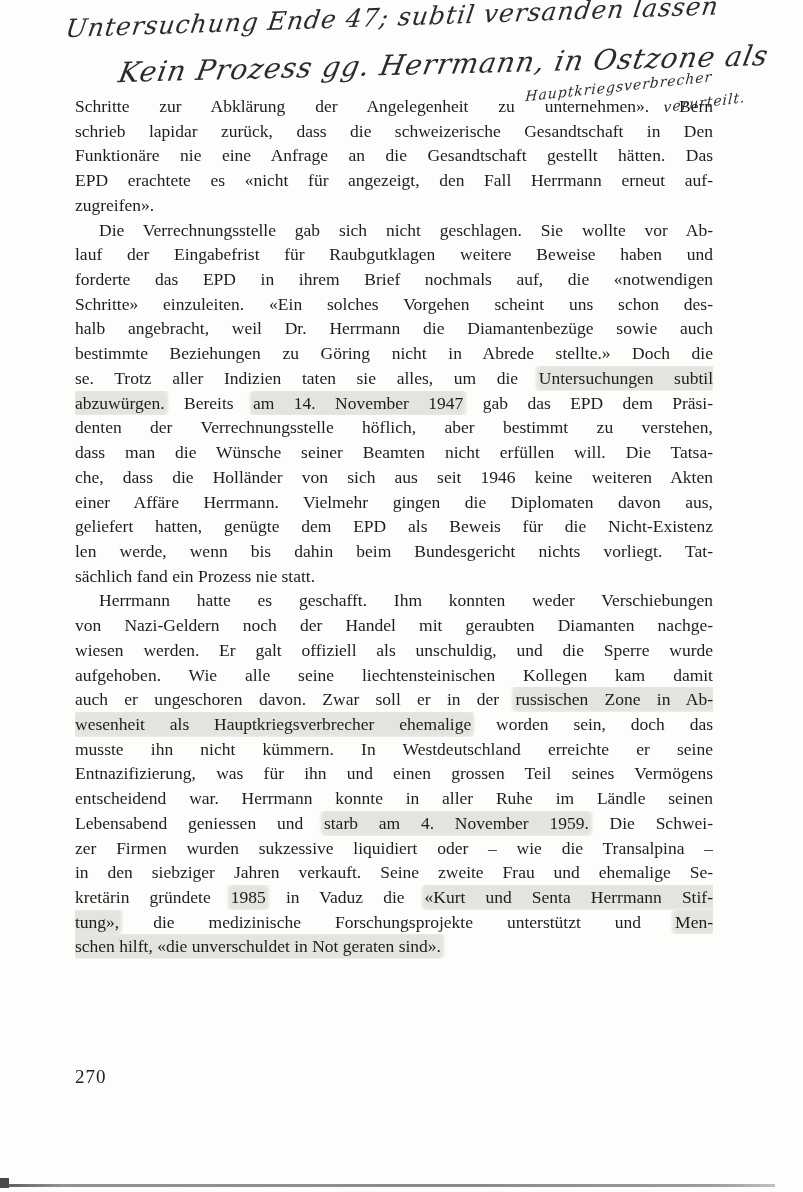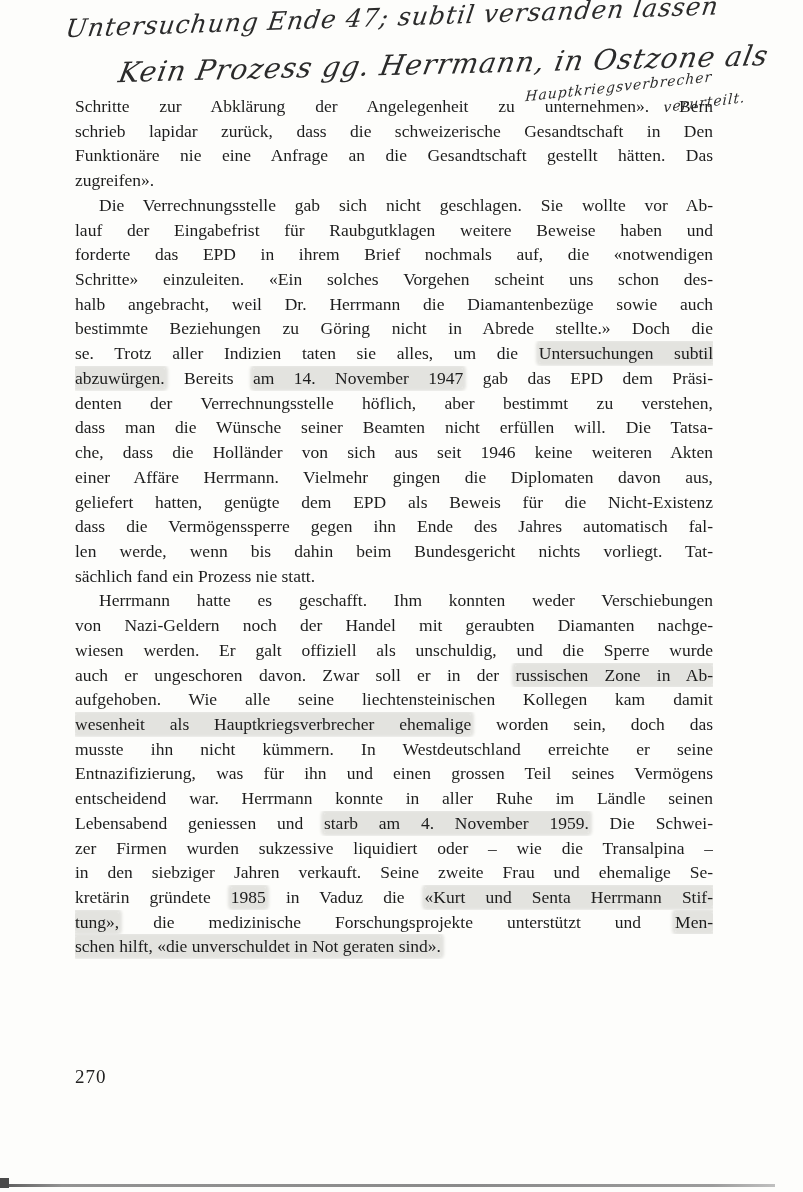--- a/index.html
+++ b/index.html
@@ -76,42 +76,42 @@
 
   <div class="hw hw1">Untersuchung Ende 47; subtil versanden lassen</div>
   <div class="hw hw2">Kein Prozess gg. Herrmann, in Ostzone als</div>
   <div class="hw hw3">Hauptkriegsverbrecher</div>
   <div class="hw hw4">verurteilt.</div>
 
   <div class="text-block" id="text-block">
       <div class="line"><span class="">Schritte zur Abklärung der Angelegenheit zu unternehmen». Bern</span></div>
       <div class="line"><span class="">schrieb lapidar zurück, dass die schweizerische Gesandtschaft in Den</span></div>
       <div class="line"><span class="">Funktionäre nie eine Anfrage an die Gesandtschaft gestellt hätten. Das</span></div>
+      <div class="line"><span class="">EPD erachtete es «nicht für angezeigt, den Fall Herrmann erneut auf-</span></div>
       <div class="line last"><span class="">zugreifen».</span></div>
       <div class="line indent"><span class="">Die Verrechnungsstelle gab sich nicht geschlagen. Sie wollte vor Ab-</span></div>
       <div class="line"><span class="">lauf der Eingabefrist für Raubgutklagen weitere Beweise haben und</span></div>
       <div class="line"><span class="">forderte das EPD in ihrem Brief nochmals auf, die «notwendigen</span></div>
       <div class="line"><span class="">Schritte» einzuleiten. «Ein solches Vorgehen scheint uns schon des-</span></div>
       <div class="line"><span class="">halb angebracht, weil Dr. Herrmann die Diamantenbezüge sowie auch</span></div>
       <div class="line"><span class="">bestimmte Beziehungen zu Göring nicht in Abrede stellte.» Doch die</span></div>
       <div class="line"><span class="">se. Trotz aller Indizien taten sie alles, um die </span><span class="hl">Untersuchungen subtil</span></div>
       <div class="line"><span class="hl">abzuwürgen.</span><span class=""> Bereits </span><span class="hl">am 14. November 1947</span><span class=""> gab das EPD dem Präsi-</span></div>
       <div class="line"><span class="">denten der Verrechnungsstelle höflich, aber bestimmt zu verstehen,</span></div>
       <div class="line"><span class="">dass man die Wünsche seiner Beamten nicht erfüllen will. Die Tatsa-</span></div>
       <div class="line"><span class="">che, dass die Holländer von sich aus seit 1946 keine weiteren Akten</span></div>
       <div class="line"><span class="">einer Affäre Herrmann. Vielmehr gingen die Diplomaten davon aus,</span></div>
       <div class="line"><span class="">geliefert hatten, genügte dem EPD als Beweis für die Nicht-Existenz</span></div>
-      <div class="line"><span class="">dass die Vermögenssperre gegen ihn Ende des Jahres automatisch fal-</span></div>
       <div class="line"><span class="">len werde, wenn bis dahin beim Bundesgericht nichts vorliegt. Tat-</span></div>
       <div class="line last"><span class="">sächlich fand ein Prozess nie statt.</span></div>
       <div class="line indent"><span class="">Herrmann hatte es geschafft. Ihm konnten weder Verschiebungen</span></div>
       <div class="line"><span class="">von Nazi-Geldern noch der Handel mit geraubten Diamanten nachge-</span></div>
       <div class="line"><span class="">wiesen werden. Er galt offiziell als unschuldig, und die Sperre wurde</span></div>
+      <div class="line"><span class="">aufgehoben. Wie alle seine liechtensteinischen Kollegen kam damit</span></div>
       <div class="line"><span class="">auch er ungeschoren davon. Zwar soll er in der </span><span class="hl">russischen Zone in Ab-</span></div>
-      <div class="line"><span class="">aufgehoben. Wie alle seine liechtensteinischen Kollegen kam damit</span></div>
       <div class="line"><span class="hl">wesenheit als Hauptkriegsverbrecher ehemalige</span><span class=""> worden sein, doch das</span></div>
       <div class="line"><span class="">musste ihn nicht kümmern. In Westdeutschland erreichte er seine</span></div>
       <div class="line"><span class="">Entnazifizierung, was für ihn und einen grossen Teil seines Vermögens</span></div>
       <div class="line"><span class="">entscheidend war. Herrmann konnte in aller Ruhe im Ländle seinen</span></div>
       <div class="line"><span class="">Lebensabend geniessen und </span><span class="hl">starb am 4. November 1959.</span><span class=""> Die Schwei-</span></div>
       <div class="line"><span class="">zer Firmen wurden sukzessive liquidiert oder – wie die Transalpina –</span></div>
       <div class="line"><span class="">in den siebziger Jahren verkauft. Seine zweite Frau und ehemalige Se-</span></div>
       <div class="line"><span class="">kretärin gründete </span><span class="hl">1985</span><span class=""> in Vaduz die </span><span class="hl">«Kurt und Senta Herrmann Stif-</span></div>
       <div class="line"><span class="hl">tung»,</span><span class=""> die medizinische Forschungsprojekte unterstützt und </span><span class="hl">Men-</span></div>
       <div class="line last"><span class="hl">schen hilft, «die unverschuldet in Not geraten sind».</span></div>

